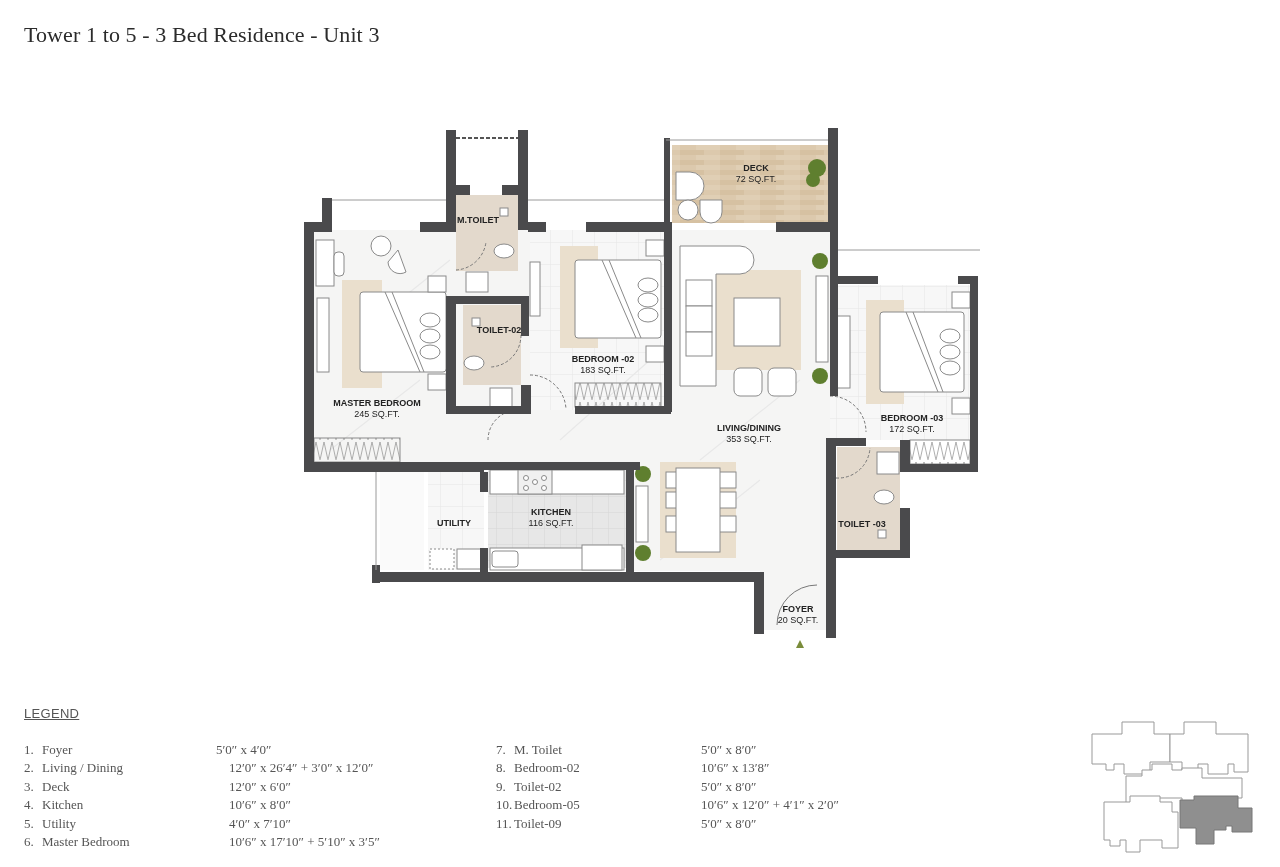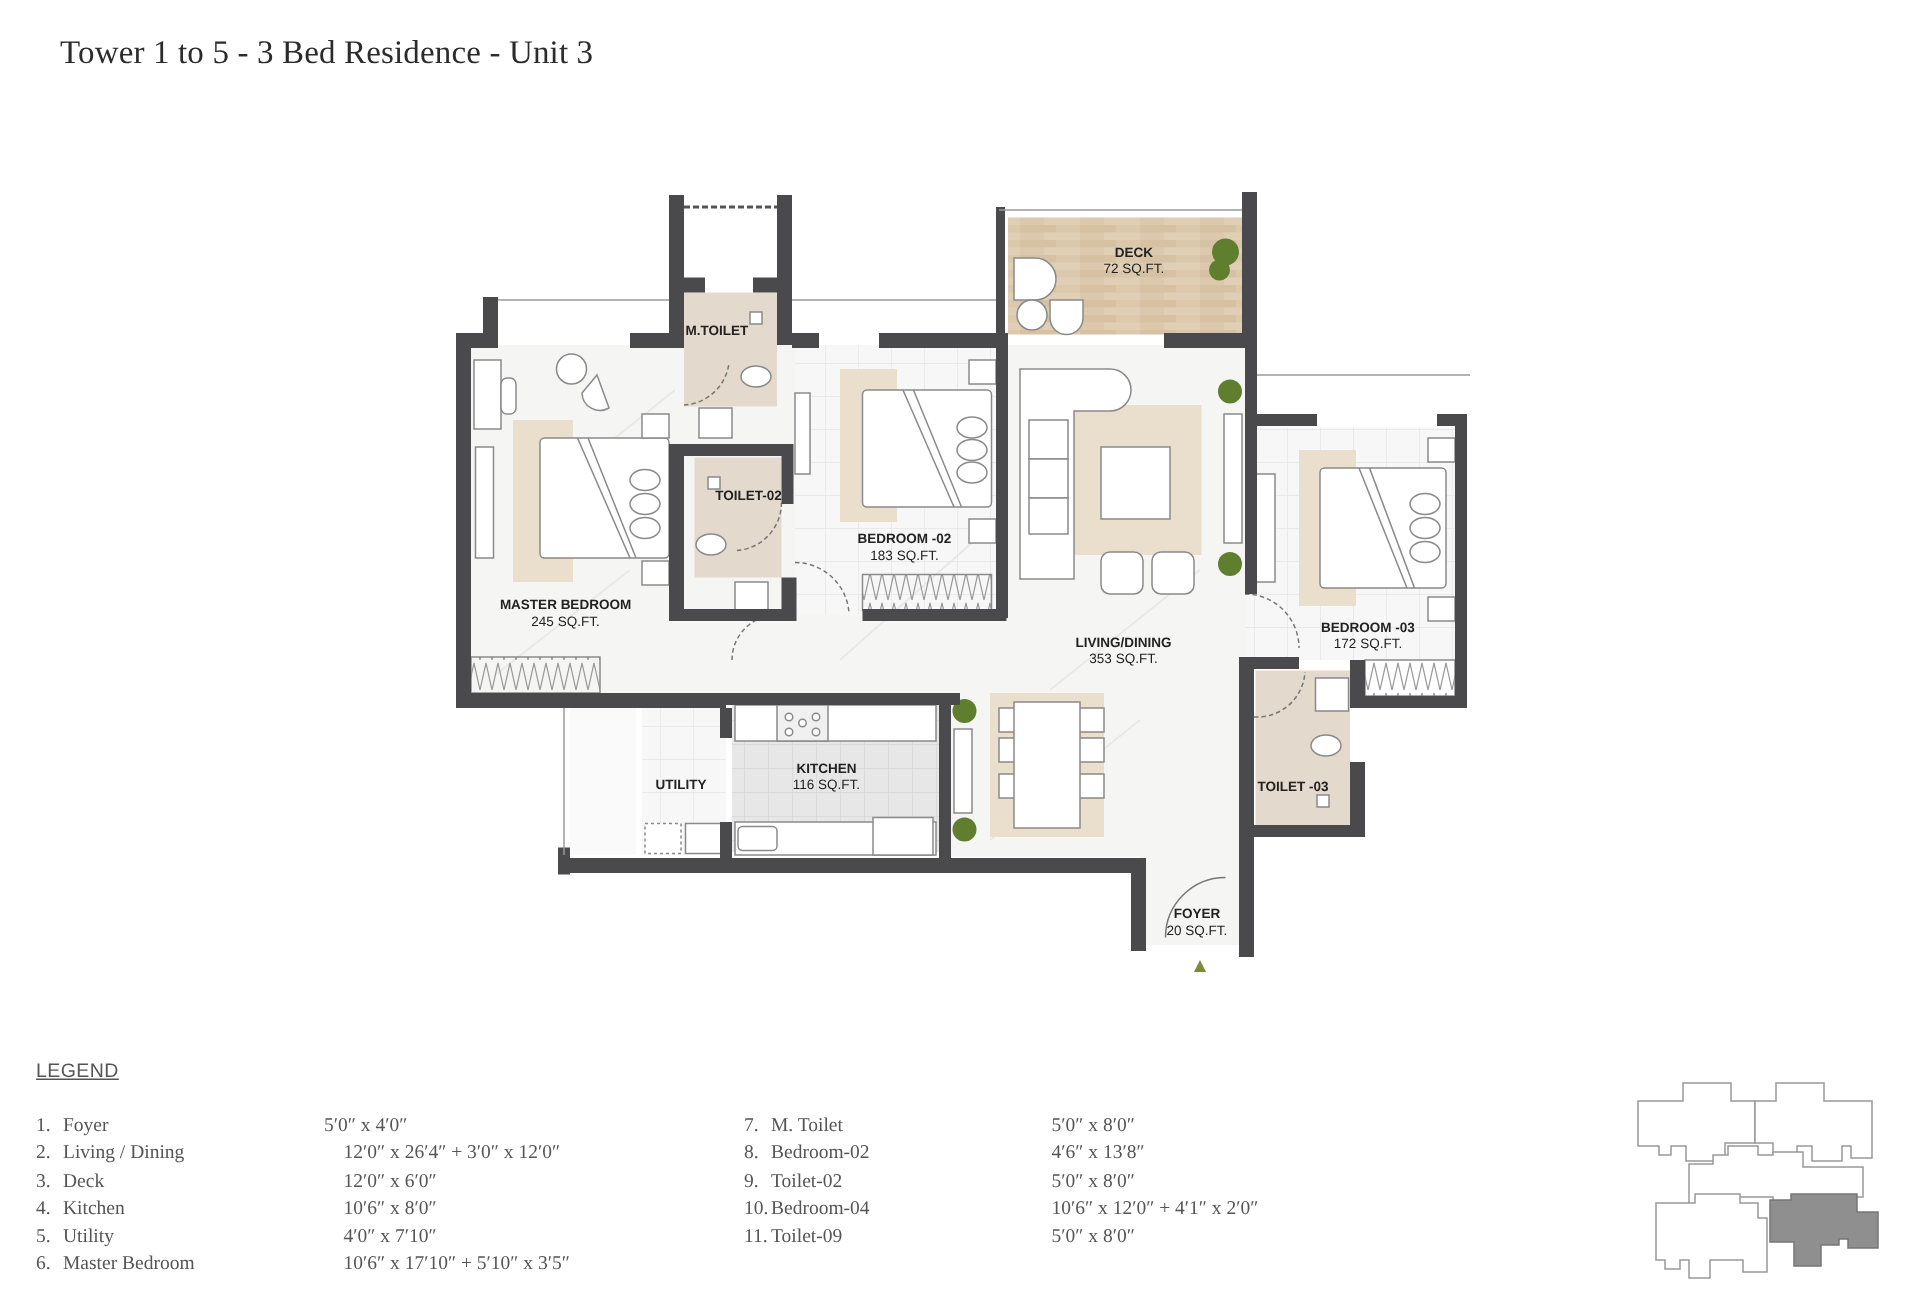--- a/index.html
+++ b/index.html
@@ -1,17 +1,17 @@
 <!DOCTYPE html>
 <html><head>
 <meta charset="utf-8">
 <style>
   html,body{margin:0;padding:0;background:#ffffff;}
   body{width:1280px;height:867px;position:relative;overflow:hidden;font-family:"Liberation Sans",sans-serif;color:#333;}
-  .title{position:absolute;left:40px;top:22px;font-family:"Liberation Serif","DejaVu Serif",serif;font-size:22px;color:#2b2b2b;letter-spacing:0.1px;}
+  .title{position:absolute;left:24px;top:22px;font-family:"Liberation Serif","DejaVu Serif",serif;font-size:22px;color:#2b2b2b;letter-spacing:0.1px;}
   svg.plan{position:absolute;left:0;top:0;}
   .rlabel{font-family:"Liberation Sans",sans-serif;font-weight:bold;font-size:9px;fill:#222;text-anchor:middle;}
   .rarea{font-family:"Liberation Sans",sans-serif;font-size:9px;fill:#222;text-anchor:middle;}
   .legend-h{position:absolute;left:24px;top:706px;font-size:13px;color:#555;letter-spacing:0.3px;text-decoration:underline;}
   .leg{position:absolute;font-size:13px;color:#555;}
   .leg .row{height:18.4px;line-height:18.4px;white-space:nowrap;position:relative;font-family:Liberation Serif, serif;}
   .leg .num{display:inline-block;width:18px;}
   .leg .dim{position:absolute;}
   .keyplan{position:absolute;left:1088px;top:718px;}
 </style>
@@ -264,23 +264,23 @@
   <div class="row"><span class="num">1.</span><span>Foyer</span><span class="dim" style="left:192px">5′0″ x 4′0″</span></div>
   <div class="row"><span class="num">2.</span><span>Living / Dining</span><span class="dim" style="left:205px">12′0″ x 26′4″ + 3′0″ x 12′0″</span></div>
   <div class="row"><span class="num">3.</span><span>Deck</span><span class="dim" style="left:205px">12′0″ x 6′0″</span></div>
   <div class="row"><span class="num">4.</span><span>Kitchen</span><span class="dim" style="left:205px">10′6″ x 8′0″</span></div>
   <div class="row"><span class="num">5.</span><span>Utility</span><span class="dim" style="left:205px">4′0″ x 7′10″</span></div>
   <div class="row"><span class="num">6.</span><span>Master Bedroom</span><span class="dim" style="left:205px">10′6″ x 17′10″ + 5′10″ x 3′5″</span></div>
 </div>
 
 <div class="leg" style="left:468px;top:741px;margin-left:28px;">
   <div class="row"><span class="num">7.</span><span>M. Toilet</span><span class="dim" style="left:205px">5′0″ x 8′0″</span></div>
-  <div class="row"><span class="num">8.</span><span>Bedroom-02</span><span class="dim" style="left:205px">4′6″ x 13′8″</span></div>
+  <div class="row"><span class="num">8.</span><span>Bedroom-02</span><span class="dim" style="left:205px">10′6″ x 13′8″</span></div>
   <div class="row"><span class="num">9.</span><span>Toilet-02</span><span class="dim" style="left:205px">5′0″ x 8′0″</span></div>
-  <div class="row"><span class="num">10.</span><span>Bedroom-04</span><span class="dim" style="left:205px">10′6″ x 12′0″ + 4′1″ x 2′0″</span></div>
+  <div class="row"><span class="num">10.</span><span>Bedroom-05</span><span class="dim" style="left:205px">10′6″ x 12′0″ + 4′1″ x 2′0″</span></div>
   <div class="row"><span class="num">11.</span><span>Toilet-09</span><span class="dim" style="left:205px">5′0″ x 8′0″</span></div>
 </div>
 
 <svg class="keyplan" width="168" height="136" viewBox="0 0 168 136">
   <g fill="#ffffff" stroke="#999" stroke-width="1">
     <path d="M4 16 h30 v-12 h32 v12 h16 v28 h-20 v12 h-26 v-10 h-10 v6 h-8 v-6 h-14 z"></path>
     <path d="M82 16 h14 v-12 h32 v12 h32 v38 h-14 v-8 h-6 v10 h-20 v-10 h-10 v8 h-16 v-10 h-12 z"></path>
     <path d="M38 58 h16 v-6 h10 v-6 h20 v6 h10 v-2 h20 v10 h40 v20 h-40 v6 h-20 v-6 h-36 v6 h-20 v-6 h0 z"></path>
     <path d="M16 84 h26 v-6 h30 v6 h12 v10 h6 v36 h-16 v-8 h-22 v12 h-14 v-12 h-6 v6 h-10 v-6 h-6 z"></path>
   </g>

